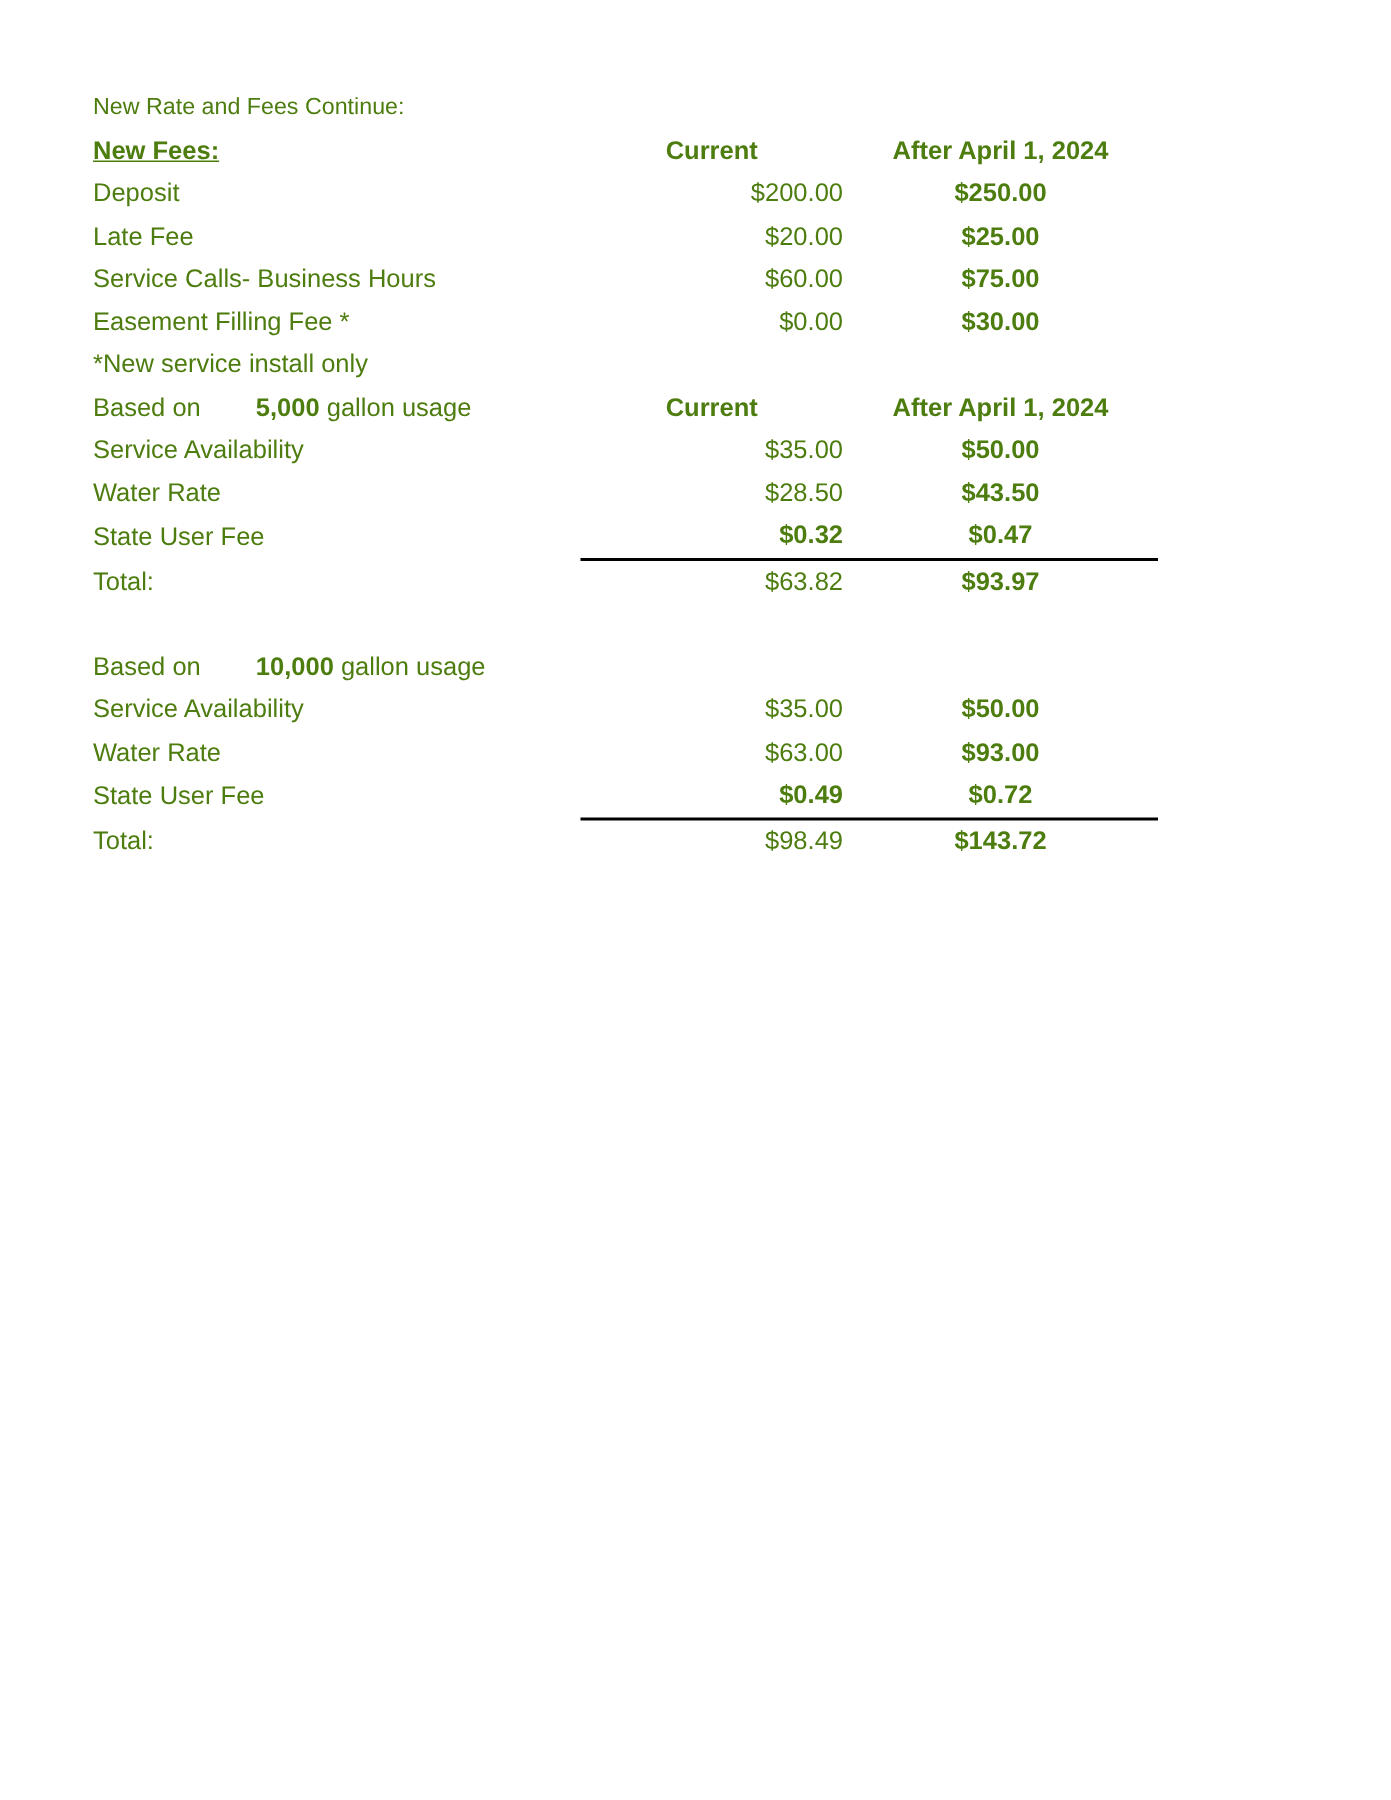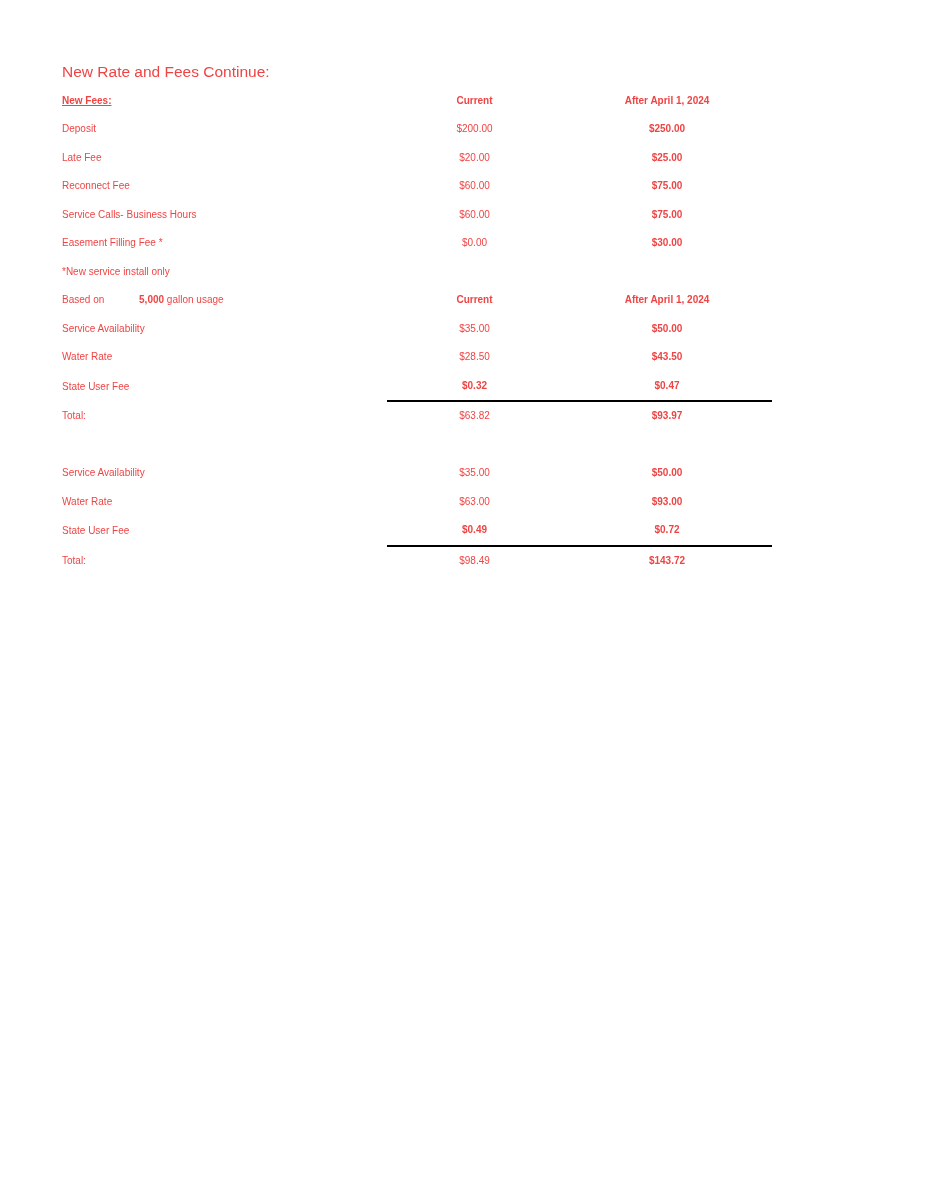--- a/index.html
+++ b/index.html
@@ -6,21 +6,21 @@
     margin: 0;
     padding: 0;
     background: #ffffff;
   }
   .page {
     position: relative;
     width: 927px;
     height: 1200px;
     background: #ffffff;
     font-family: "Liberation Sans", sans-serif;
-    color: #ef4444;
+    color: #4d7c0f;
     overflow: hidden;
   }
   .doc-body {
     position: absolute;
     left: 62px;
     top: 58px;
     width: 790px;
   }
   .intro-line {
     font-size: 15.5px;
@@ -33,29 +33,29 @@
   }
   table.fee-table {
     border-collapse: collapse;
     width: 710px;
     table-layout: fixed;
   }
   table.fee-table col.c-label { width: 325px; }
   table.fee-table col.c-current { width: 175px; }
   table.fee-table col.c-after { width: 210px; }
   table.fee-table td {
-    font-size: 10px;
+    font-size: 17px;
     line-height: 28.5px;
     height: 28.5px;
     padding: 0;
     vertical-align: bottom;
     white-space: nowrap;
   }
   td.label-cell { text-align: left; }
-  td.num-cell { text-align: center; }
+  td.num-cell { text-align: right; }
   td.after-cell { text-align: center; font-weight: bold; }
   td.head-cell { text-align: center; font-weight: bold; }
   .underline-head {
     font-weight: bold;
     text-decoration: underline;
   }
   tr.rule-row td.num-cell,
   tr.rule-row td.after-cell {
     border-bottom: 2.5px solid #000000;
     font-weight: bold;
@@ -96,25 +96,20 @@
           <td class="label-cell">Deposit</td>
           <td class="num-cell">$200.00</td>
           <td class="after-cell">$250.00</td>
         </tr>
         <tr>
           <td class="label-cell">Late Fee</td>
           <td class="num-cell">$20.00</td>
           <td class="after-cell">$25.00</td>
         </tr>
         <tr>
-          <td class="label-cell">Reconnect Fee</td>
-          <td class="num-cell">$60.00</td>
-          <td class="after-cell">$75.00</td>
-        </tr>
-        <tr>
           <td class="label-cell">Service Calls- Business Hours</td>
           <td class="num-cell">$60.00</td>
           <td class="after-cell">$75.00</td>
         </tr>
         <tr>
           <td class="label-cell">Easement Filling Fee *</td>
           <td class="num-cell">$0.00</td>
           <td class="after-cell">$30.00</td>
         </tr>
 
@@ -165,20 +160,25 @@
     <div class="spacer-line"></div>
 
     <table class="fee-table">
       <colgroup>
         <col class="c-label">
           <col class="c-current">
           <col class="c-after">
       </colgroup>
       <tbody>
         <tr>
+          <td class="label-cell"><span>Based on </span><span class="b">10,000</span><span> gallon usage</span></td>
+          <td class="num-cell"></td>
+          <td class="after-cell"></td>
+        </tr>
+        <tr>
           <td class="label-cell">Service Availability</td>
           <td class="num-cell">$35.00</td>
           <td class="after-cell">$50.00</td>
         </tr>
         <tr>
           <td class="label-cell">Water Rate</td>
           <td class="num-cell">$63.00</td>
           <td class="after-cell">$93.00</td>
         </tr>
         <tr class="rule-row">

